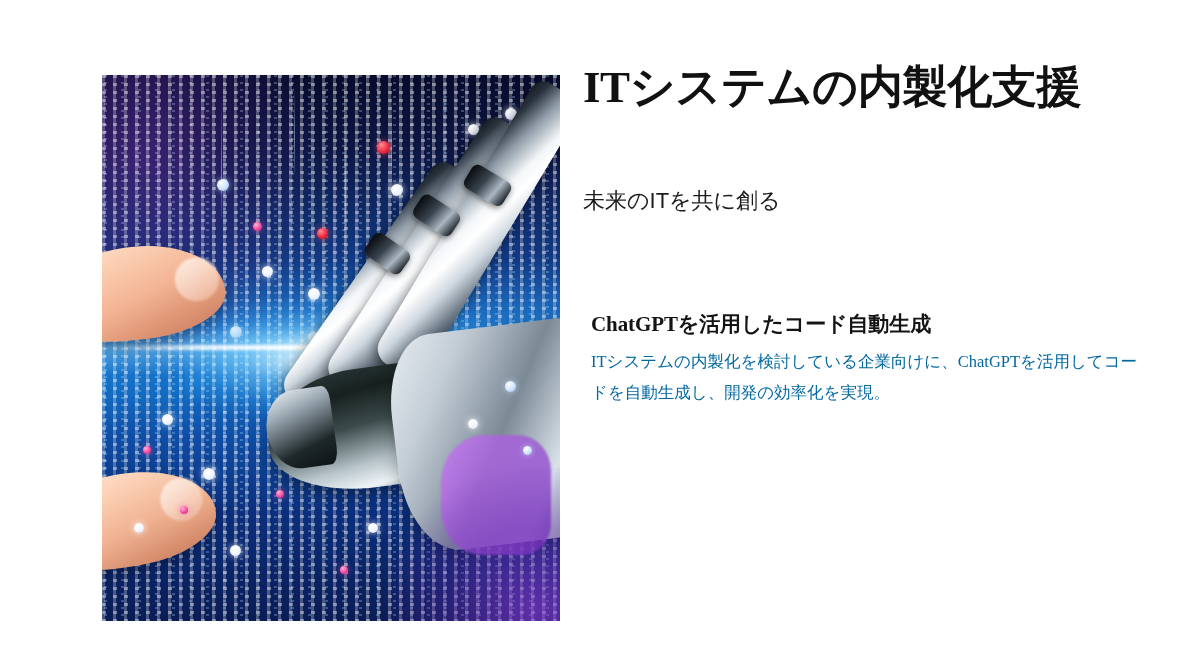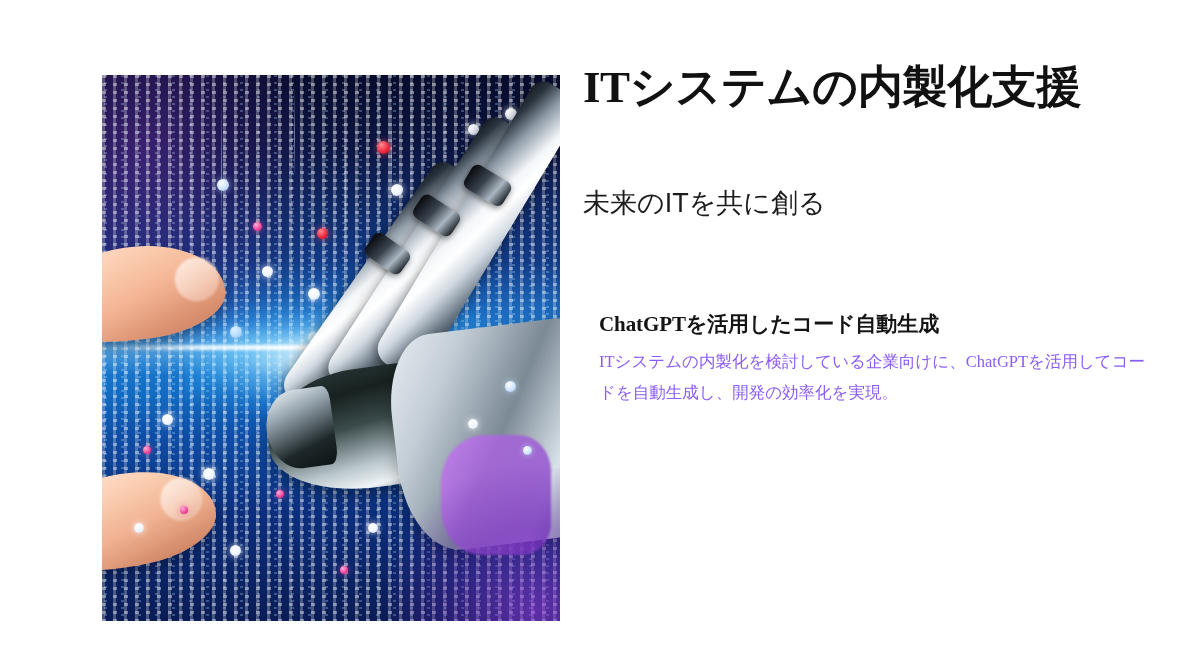--- a/index.html
+++ b/index.html
@@ -323,52 +323,52 @@
   }
 
   .page-subtitle {
     position: absolute;
     left: 0;
     top: 186px;
     width: 560px;
     margin: 0;
     font-family: "Liberation Sans", "DejaVu Sans", sans-serif;
     font-weight: normal;
-    font-size: 27px;
+    font-size: 22px;
     line-height: 1.32;
     color: #1c1c1c;
   }
 
   .sections {
     position: absolute;
     left: 0;
     top: 311px;
     width: 566px;
   }
 
-  .section-block { margin: 0 0 26px 16px; }
+  .section-block { margin: 0 0 26px 8px; }
   .section-block:last-child { margin-bottom: 0; }
 
   .section-heading {
     margin: 0 0 10px 0;
     font-family: "Liberation Serif", "DejaVu Serif", serif;
     font-weight: bold;
     font-size: 21px;
     line-height: 1.25;
     color: #141414;
     letter-spacing: -0.1px;
   }
 
   .section-body {
     margin: 0;
     font-family: "Liberation Serif", "DejaVu Serif", serif;
     font-weight: normal;
     font-size: 16.5px;
     line-height: 1.85;
-    color: #8b5cf6;
+    color: #0369a1;
     width: 562px;
   }
 </style>
 </head>
 <body>
 
 <div class="page">
 
   <figure class="hero-figure">
     <div class="hero-art">

